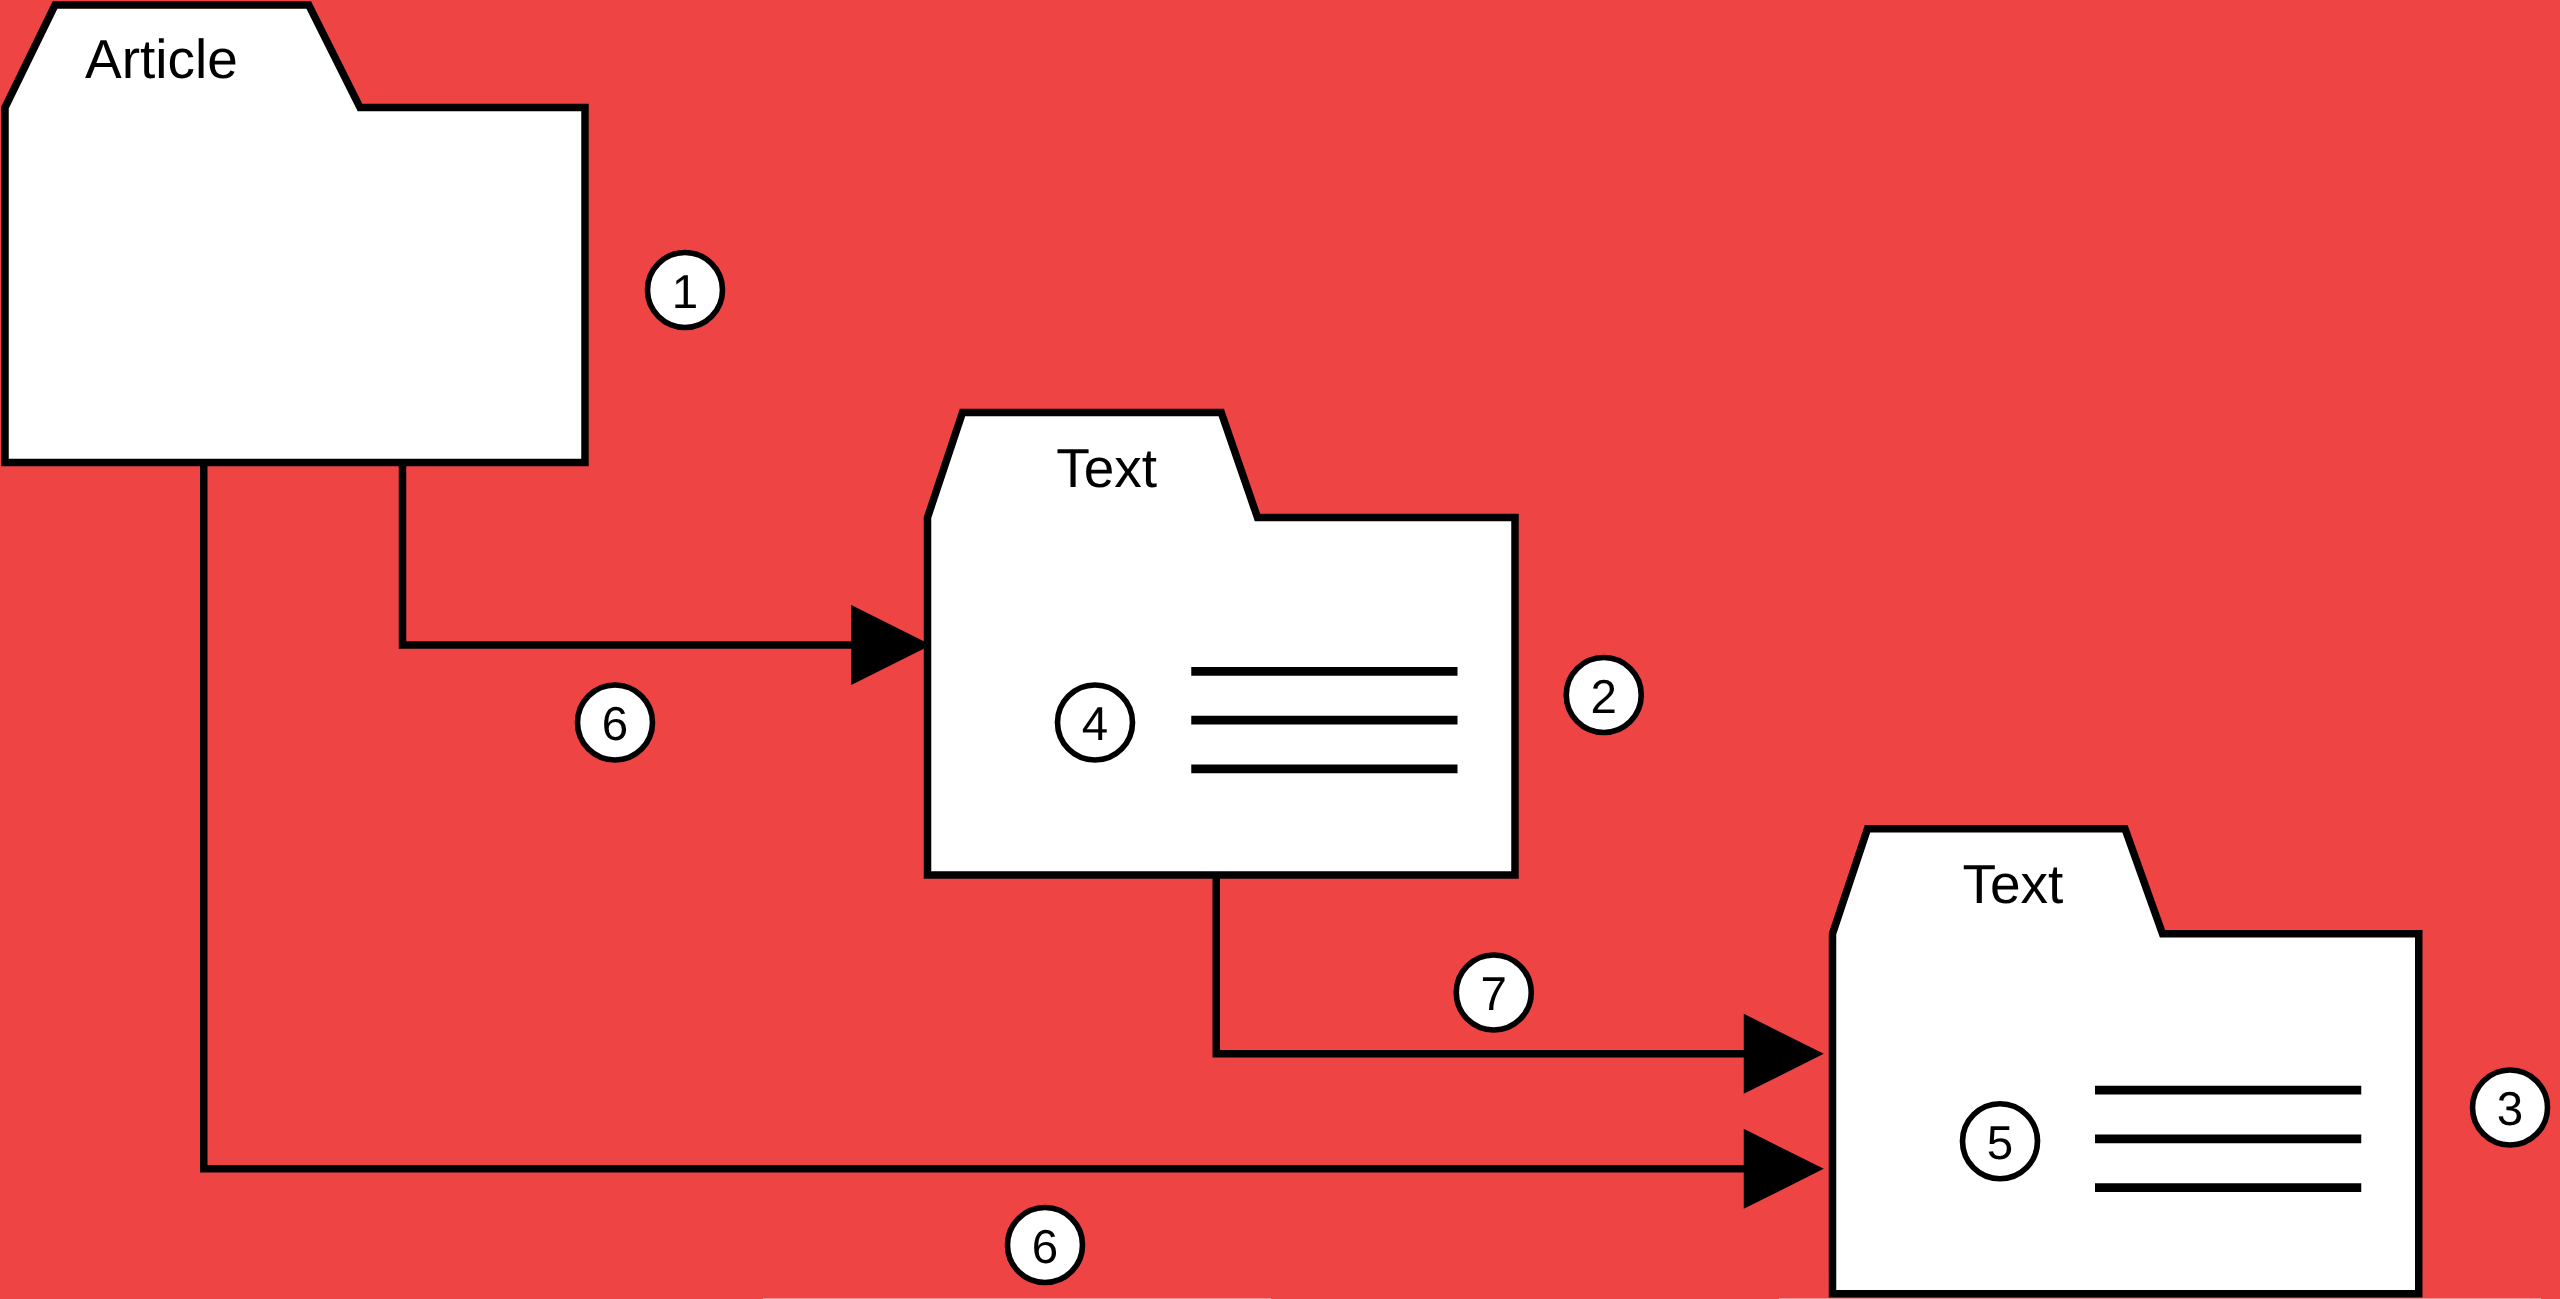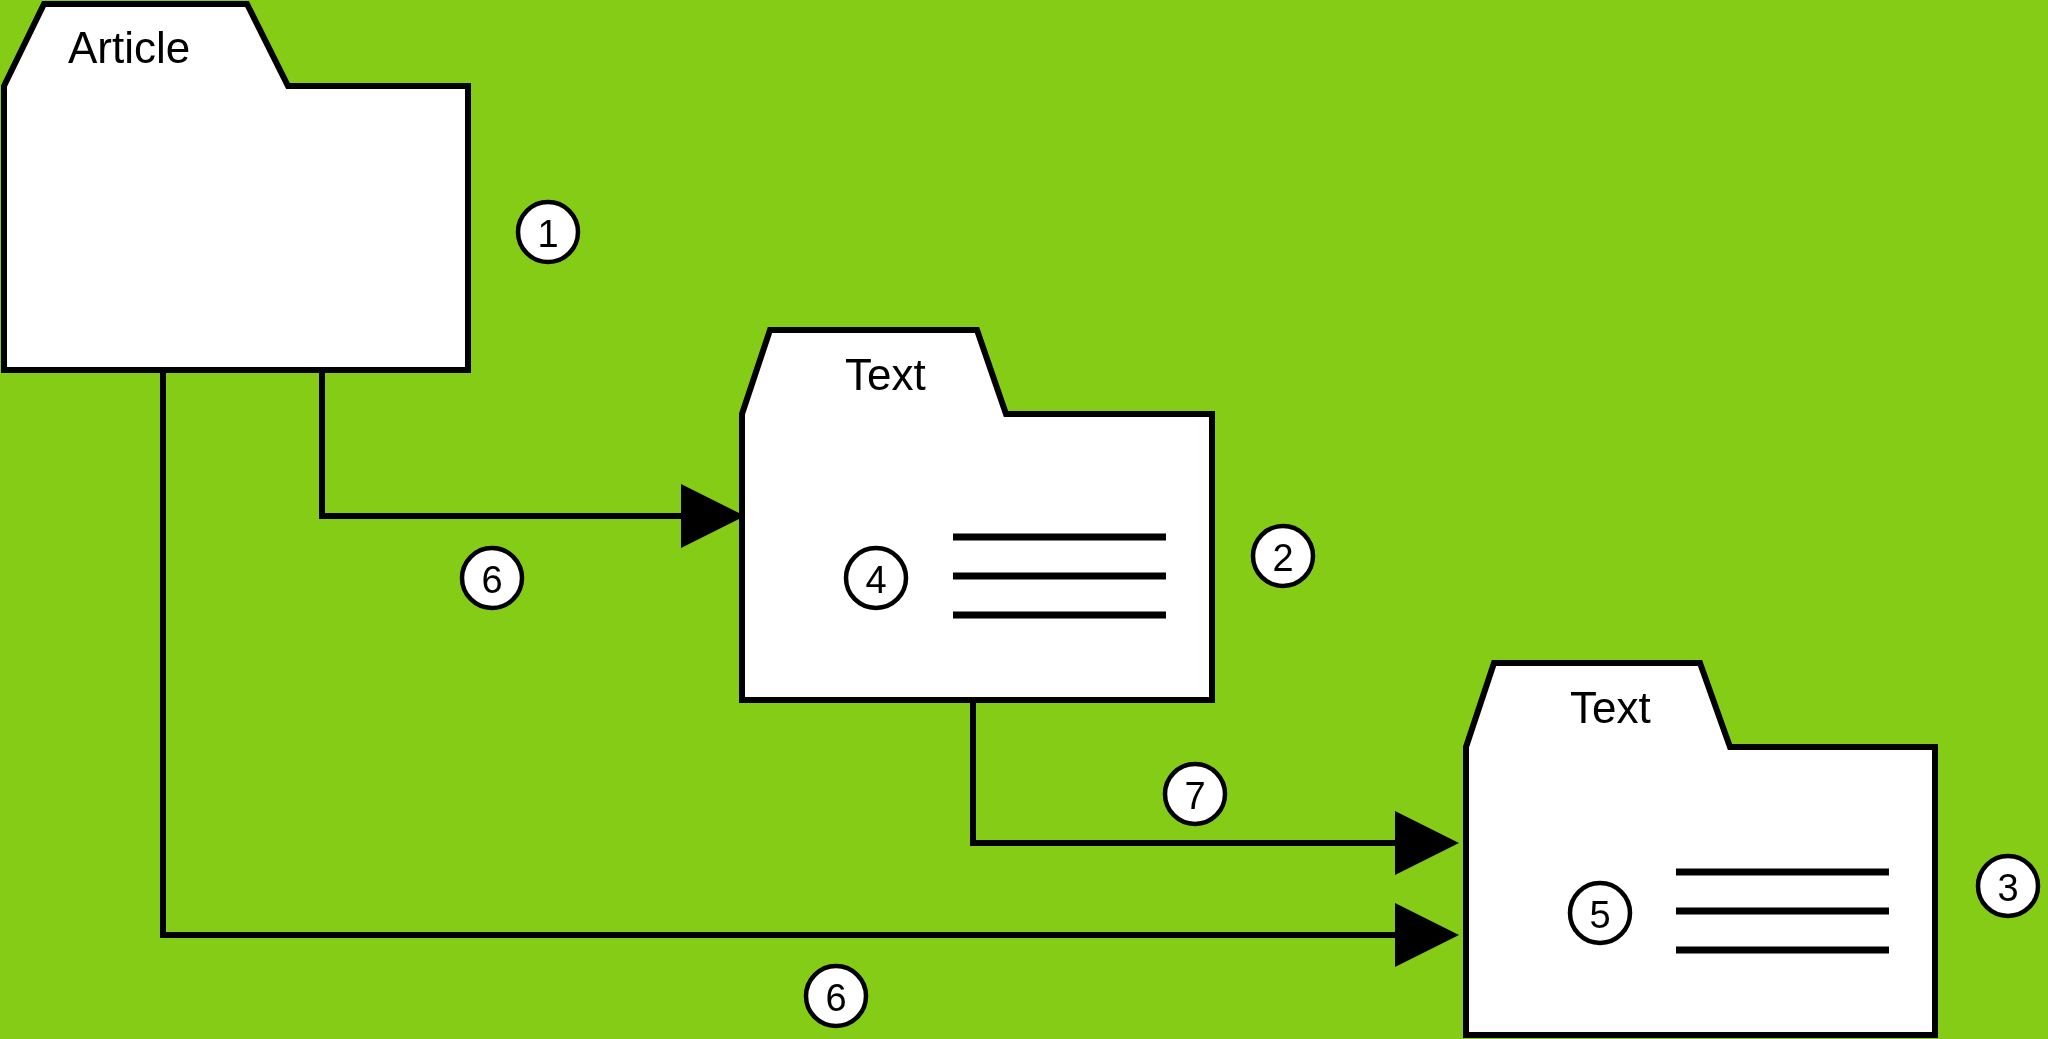--- a/index.html
+++ b/index.html
@@ -7,21 +7,21 @@
     padding: 0;
     background: #ffffff;
   }
   body {
     font-family: "Liberation Sans", sans-serif;
   }
   #diagram-root {
     position: relative;
     width: 2048px;
     height: 1039px;
-    background: #84cc16;
+    background: #ef4444;
     overflow: hidden;
   }
   svg.diagram-canvas {
     display: block;
     width: 2048px;
     height: 1039px;
   }
   .folder-outline {
     fill: #ffffff;
     stroke: #000000;

